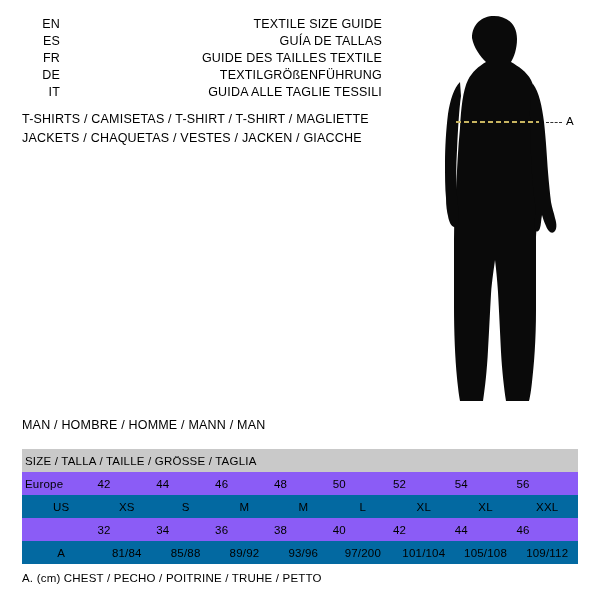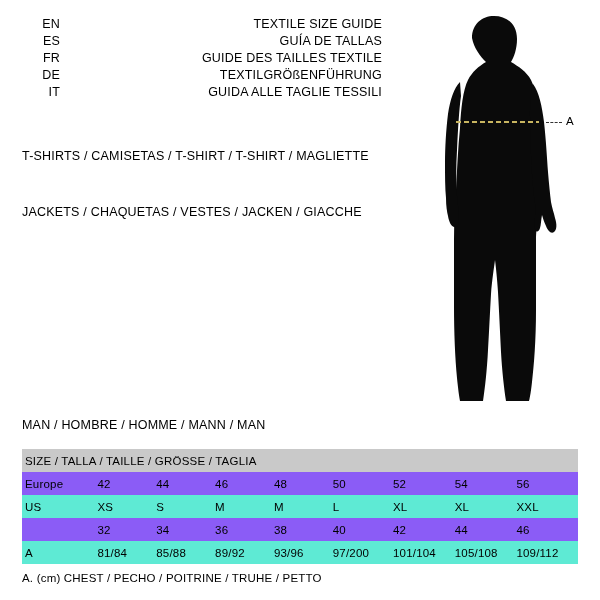--- a/index.html
+++ b/index.html
@@ -49,21 +49,20 @@
   .categories {
     position: absolute;
     left: 22px;
     top: 110px;
     width: 400px;
   }
   .cat-line {
     font-size: 12.5px;
     line-height: 19px;
     letter-spacing: 0.2px;
-    margin-top: 37px;
   }
 
   
   .figure-wrap {
     position: absolute;
     left: 400px;
     top: 10px;
     width: 200px;
     height: 400px;
   }
@@ -111,21 +110,22 @@
   }
   table.sizes .hdr-row td {
     background: #c9c9c9;
     font-size: 11.5px;
     padding-left: 3px;
   }
   table.sizes .band td {
     background: #8b5cf6;
   }
   table.sizes .plain td {
-    background: #5eead4;
+    background: #0369a1;
+    text-align: center;
   }
   table.sizes td.c0 { width: 82px; padding-left: 3px; }
   table.sizes td.c { width: 67px; }
 
   .footnote {
     position: absolute;
     left: 22px;
     top: 572px;
     font-size: 11.5px;
     letter-spacing: 0.2px;

